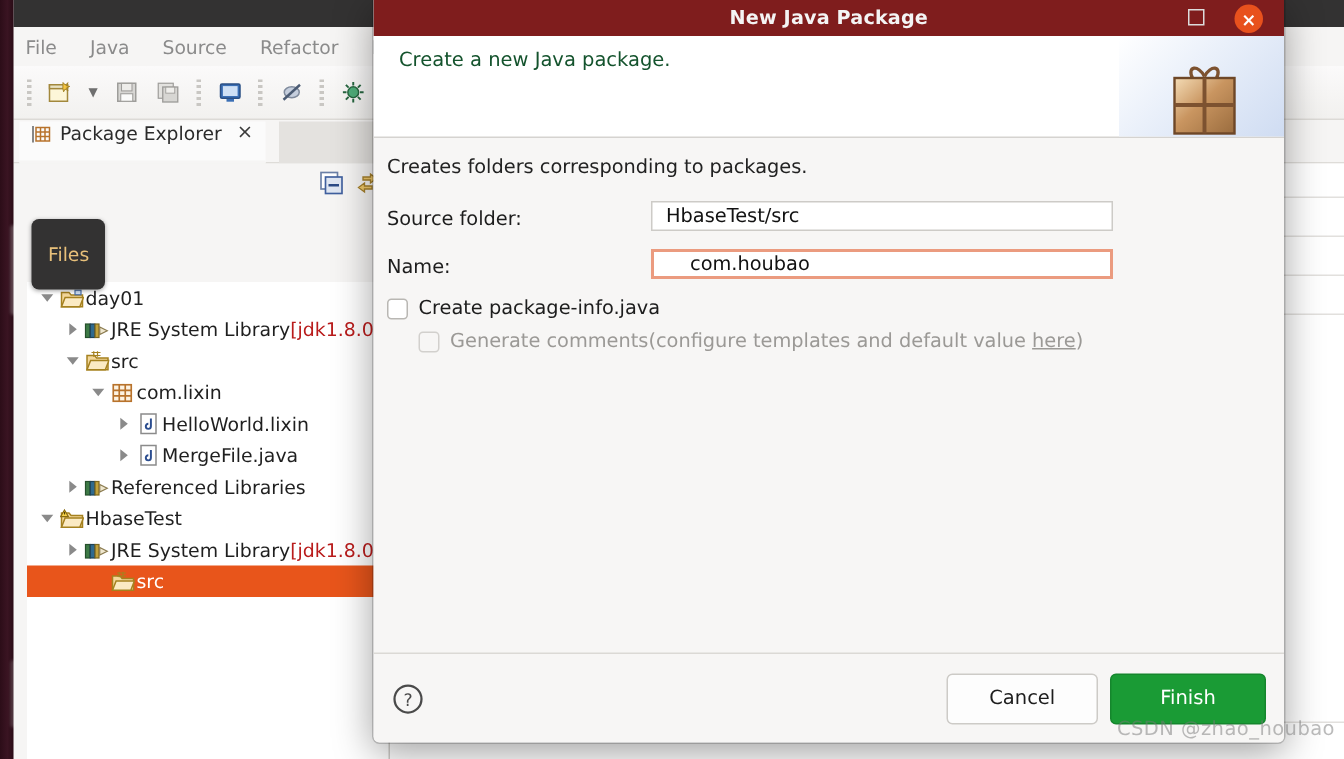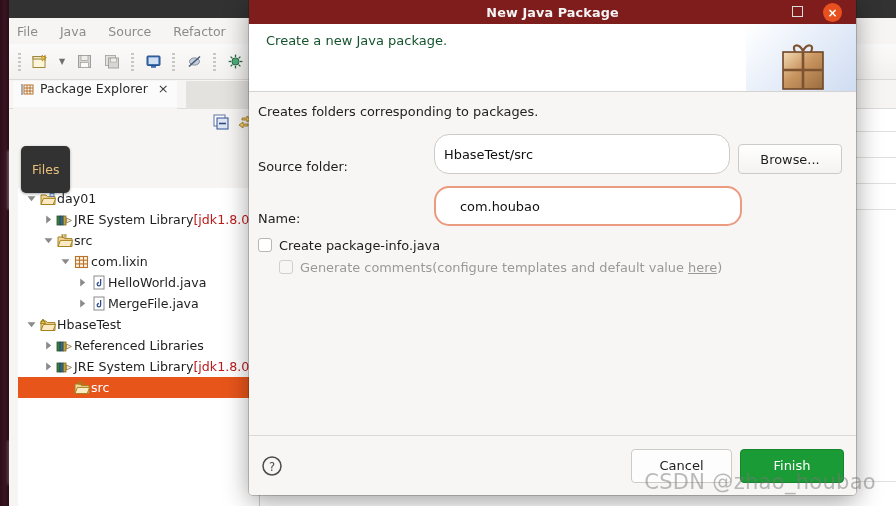--- a/index.html
+++ b/index.html
@@ -149,34 +149,34 @@
     background: linear-gradient(135deg,#ffffff 0%,#eaf0fa 42%,#cfdcf2 100%);
   }
   .gift { position:absolute; right: 24px; top: 16px; }
 
   .dlg-body { flex: 1 1 auto; background:#f7f6f5; padding: 12px 14px 0 9px; position:relative; }
   .desc { font-size: 12.9px; color:#222; margin: 0 0 15px 0; }
 
   .field-row { display:flex; align-items:flex-end; margin-bottom: 12px; }
   .field-label { font-size: 12.9px; color:#1d1d1d; width: 176px; flex: 0 0 176px; }
   .txt {
-    height: 40px; border: 1px solid #cdcbc7; border-radius: 15px; background:#fff;
+    height: 20px; border: 1px solid #cdcbc7; border-radius: 0; background:#fff;
     font-size: 12.9px; color:#111; padding: 0 9px; outline: none;
     font-family: "DejaVu Sans", "Liberation Sans", sans-serif;
   }
   .txt.src { width: 308px; }
   .txt.name { width: 308px; border: 2px solid #eb9b7f; padding-left: 24px; }
   .browse-btn {
     margin-left: 8px; height: 30px; width: 108px; border: 1px solid #cdcbc7;
     border-radius: 4px; background: linear-gradient(180deg,#ffffff,#f4f3f1);
     font-size: 12.9px; color:#1d1d1d; display:flex; align-items:center; justify-content:center;
     font-family: "DejaVu Sans", "Liberation Sans", sans-serif;
   }
 
-  .check-row { display:flex; align-items:flex-start; margin-bottom: 7px; }
+  .check-row { display:flex; align-items:flex-end; margin-bottom: 7px; }
   .check-row.indent { padding-left: 21px; }
   .cbox {
     width: 14px; height: 14px; border: 1px solid #b9b7b3; border-radius: 3px;
     background:#fff; margin-right: 7px; flex: 0 0 14px;
   }
   .cbox.dis { border-color:#d2d0cd; background:#f7f6f5; }
   .check-label { font-size: 12.9px; color:#1d1d1d; }
   .check-label.dis { color:#9b9996; }
   .lnk { text-decoration: underline; }
 
@@ -189,22 +189,22 @@
   .footer-btns { margin-left: auto; display:flex; gap: 8px; }
   .btn {
     height: 34px; border-radius: 4px; font-size: 13px;
     display:flex; align-items:center; justify-content:center;
     font-family: "DejaVu Sans", "Liberation Sans", sans-serif;
   }
   .btn-cancel { width: 101px; border: 1px solid #cdcbc7; background:#fdfdfd; color:#1d1d1d; }
   .btn-finish { width: 104px; border: 1px solid #15862d; background:#1a9b35; color:#ffffff; }
 
   .watermark {
-    position:absolute; right: 20px; bottom: 12px; z-index: 30;
-    font-size: 21px; color: rgba(120,120,120,.50);
+    position:absolute; right: 6px; bottom: 12px; z-index: 30;
+    font-size: 13px; color: rgba(120,120,120,.50);
     font-family: "DejaVu Sans", "Liberation Sans", sans-serif;
     white-space: nowrap; letter-spacing: .3px;
   }
 </style>
 </head>
 <body>
 
 <div id="root">
 
   <div class="ide">
@@ -401,67 +401,67 @@
             <svg width="9" height="9" viewBox="0 0 9 9">
               <path d="M2.2 0.5 L7.2 4.5 L2.2 8.5 Z" fill="#8a8a8a"></path>
             </svg>
           </span>
           <span class="ticon">
             <svg width="14" height="15" viewBox="0 0 14 15">
               <rect x="2" y="1" width="10" height="13" fill="#fff" stroke="#8b8b8b" stroke-width="1"></rect>
               <path d="M8.6 4 V9.2 a1.7 1.7 0 1 1 -1.7 -1.7" fill="none" stroke="#2b4d8f" stroke-width="1.3"></path>
             </svg>
           </span>
-          <span>HelloWorld.java</span>
+          <span>HelloWorld.lixin</span>
         </div>
         <div class="tree-row" style="padding-left: 57px;">
           <span class="twisty">
             <svg width="9" height="9" viewBox="0 0 9 9">
               <path d="M2.2 0.5 L7.2 4.5 L2.2 8.5 Z" fill="#8a8a8a"></path>
             </svg>
           </span>
           <span class="ticon">
             <svg width="14" height="15" viewBox="0 0 14 15">
               <rect x="2" y="1" width="10" height="13" fill="#fff" stroke="#8b8b8b" stroke-width="1"></rect>
               <path d="M8.6 4 V9.2 a1.7 1.7 0 1 1 -1.7 -1.7" fill="none" stroke="#2b4d8f" stroke-width="1.3"></path>
             </svg>
           </span>
           <span>MergeFile.java</span>
+        </div>
+        <div class="tree-row" style="padding-left: 23px;">
+          <span class="twisty">
+            <svg width="9" height="9" viewBox="0 0 9 9">
+              <path d="M2.2 0.5 L7.2 4.5 L2.2 8.5 Z" fill="#8a8a8a"></path>
+            </svg>
+          </span>
+          <span class="ticon">
+            <svg width="17" height="14" viewBox="0 0 17 14">
+              <rect x="1" y="3" width="3" height="9" fill="#3e7a46" stroke="#26502c" stroke-width=".8"></rect>
+              <rect x="4.2" y="3" width="3" height="9" fill="#2f6a8f" stroke="#1d4256" stroke-width=".8"></rect>
+              <rect x="7.4" y="3" width="2.6" height="9" fill="#c2a23c" stroke="#7d681f" stroke-width=".8"></rect>
+              <path d="M10.5 5 L15.5 7.5 L10.5 10 Z" fill="#efe7cf" stroke="#8a7a4e" stroke-width=".8"></path>
+            </svg>
+          </span>
+          <span>Referenced Libraries</span>
         </div>
         <div class="tree-row" style="padding-left: 6px;">
           <span class="twisty">
             <svg width="9" height="9" viewBox="0 0 9 9">
               <path d="M0.5 2.2 L8.5 2.2 L4.5 7.2 Z" fill="#8a8a8a"></path>
             </svg>
           </span>
           <span class="ticon">
             <svg width="16" height="14" viewBox="0 0 16 14">
               <path d="M1 3 H6 L7.4 4.6 H15 V12.5 H1 Z" fill="#f3d79a" stroke="#a5811f" stroke-width="1"></path>
               <path d="M1 12.5 L3.4 6.4 H15.6 L13.2 12.5 Z" fill="#fbeac3" stroke="#a5811f" stroke-width="1"></path>
               <path d="M3 1 L5.6 5.4 H0.4 Z" fill="#f6d24a" stroke="#8a6b10" stroke-width=".8"></path>
               <rect x="2.7" y="2.3" width="0.7" height="1.7" fill="#4a3a05"></rect>
             </svg>
           </span>
           <span>HbaseTest</span>
-        </div>
-        <div class="tree-row" style="padding-left: 23px;">
-          <span class="twisty">
-            <svg width="9" height="9" viewBox="0 0 9 9">
-              <path d="M2.2 0.5 L7.2 4.5 L2.2 8.5 Z" fill="#8a8a8a"></path>
-            </svg>
-          </span>
-          <span class="ticon">
-            <svg width="17" height="14" viewBox="0 0 17 14">
-              <rect x="1" y="3" width="3" height="9" fill="#3e7a46" stroke="#26502c" stroke-width=".8"></rect>
-              <rect x="4.2" y="3" width="3" height="9" fill="#2f6a8f" stroke="#1d4256" stroke-width=".8"></rect>
-              <rect x="7.4" y="3" width="2.6" height="9" fill="#c2a23c" stroke="#7d681f" stroke-width=".8"></rect>
-              <path d="M10.5 5 L15.5 7.5 L10.5 10 Z" fill="#efe7cf" stroke="#8a7a4e" stroke-width=".8"></path>
-            </svg>
-          </span>
-          <span>Referenced Libraries</span>
         </div>
         <div class="tree-row" style="padding-left: 23px;">
           <span class="twisty">
             <svg width="9" height="9" viewBox="0 0 9 9">
               <path d="M2.2 0.5 L7.2 4.5 L2.2 8.5 Z" fill="#8a8a8a"></path>
             </svg>
           </span>
           <span class="ticon">
             <svg width="17" height="14" viewBox="0 0 17 14">
               <rect x="1" y="3" width="3" height="9" fill="#3e7a46" stroke="#26502c" stroke-width=".8"></rect>
@@ -530,21 +530,20 @@
       </div>
       <div class="dlg-h2">Create a new Java package.</div>
     </div>
 
     <div class="dlg-body">
       <p class="desc">Creates folders corresponding to packages.</p>
 
       <div class="field-row">
         <span class="field-label">Source folder:</span>
         <input class="txt src" type="text" value="HbaseTest/src" style="">
-        <button class="browse-btn">Browse...</button>
       </div>
 
       <div class="field-row">
         <span class="field-label">Name:</span>
         <input class="txt name" type="text" value="com.houbao" style="">
       </div>
 
       <div class="check-row">
         <span class="cbox"></span>
         <span class="check-label">Create package-info.java</span>

